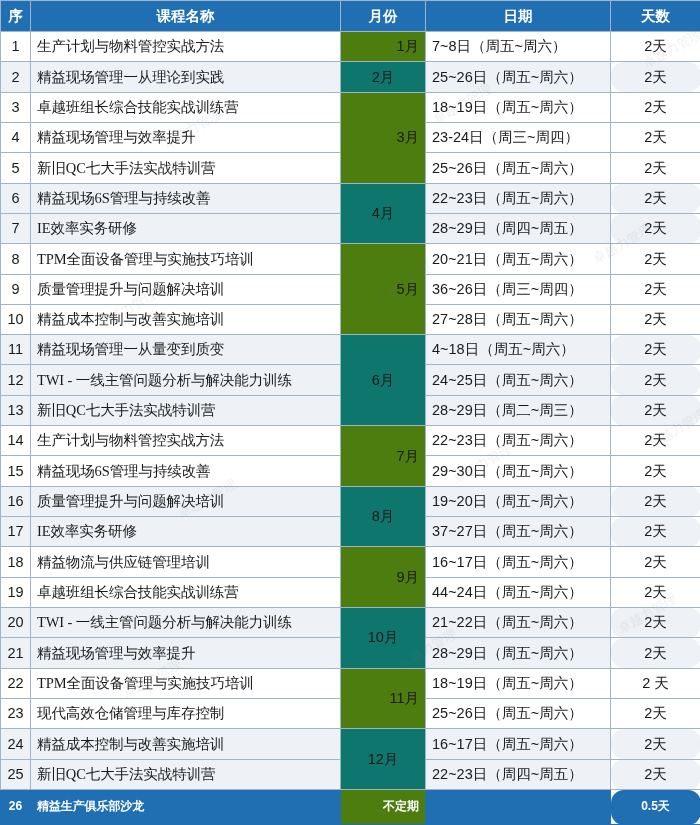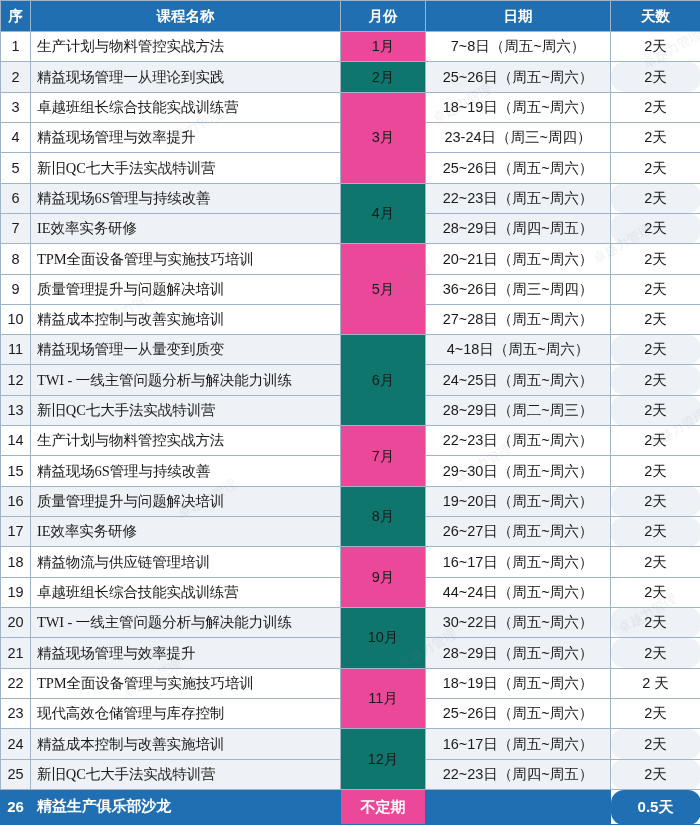--- a/index.html
+++ b/index.html
@@ -60,45 +60,44 @@
     text-align: left;
     font-size: 14.5px;
     letter-spacing: -0.1px;
     font-family: Liberation Serif, serif;
   }
   td.month {
     text-align: center;
     font-size: 15px;
   }
   td.date {
-    text-align: center;
     font-size: 14.5px;
   }
   td.days {
     text-align: center;
     font-size: 14.5px;
     border-radius: 13px;
   }
   tr.band-light td {
     background: #ffffff;
   }
   tr.band-shade td {
     background: #eef2f6;
   }
   td.month.shade { background: #0f766e; }
-  td.month.light { background: #ec4899; }
+  td.month.light { background: #4d7c0f; text-align: right; }
 
   
   tr.final td {
     background: #1f6fb2;
     color: #ffffff;
     font-weight: bold;
     border: 1px solid #1f6fb2;
     height: 34px;
-    font-size: 15px;
+    font-size: 12px;
   }
   tr.final td.name { font-weight: bold; margin-left: 28px; }
 
   
   .watermark {
     position: absolute;
     color: rgba(120, 130, 140, 0.13);
     font-size: 13px;
     transform: rotate(-30deg);
     pointer-events: none;
@@ -228,41 +227,41 @@
         <tr class="band-shade">
           <td class="seq">16</td>
           <td class="name">质量管理提升与问题解决培训</td>
           <td class="month shade" rowspan="2">8月</td>
           <td class="date">19~20日（周五~周六）</td>
           <td class="days">2天</td>
         </tr>
         <tr class="band-shade">
           <td class="seq">17</td>
           <td class="name">IE效率实务研修</td>
-          <td class="date">26~27日（周五~周六）</td>
+          <td class="date">37~27日（周五~周六）</td>
           <td class="days">2天</td>
         </tr>
         <tr class="band-light">
           <td class="seq">18</td>
           <td class="name">精益物流与供应链管理培训</td>
           <td class="month light" rowspan="2">9月</td>
           <td class="date">16~17日（周五~周六）</td>
           <td class="days">2天</td>
         </tr>
         <tr class="band-light">
           <td class="seq">19</td>
           <td class="name">卓越班组长综合技能实战训练营</td>
           <td class="date">44~24日（周五~周六）</td>
           <td class="days">2天</td>
         </tr>
         <tr class="band-shade">
           <td class="seq">20</td>
           <td class="name">TWI - 一线主管问题分析与解决能力训练</td>
           <td class="month shade" rowspan="2">10月</td>
-          <td class="date">30~22日（周五~周六）</td>
+          <td class="date">21~22日（周五~周六）</td>
           <td class="days">2天</td>
         </tr>
         <tr class="band-shade">
           <td class="seq">21</td>
           <td class="name">精益现场管理与效率提升</td>
           <td class="date">28~29日（周五~周六）</td>
           <td class="days">2天</td>
         </tr>
         <tr class="band-light">
           <td class="seq">22</td>

